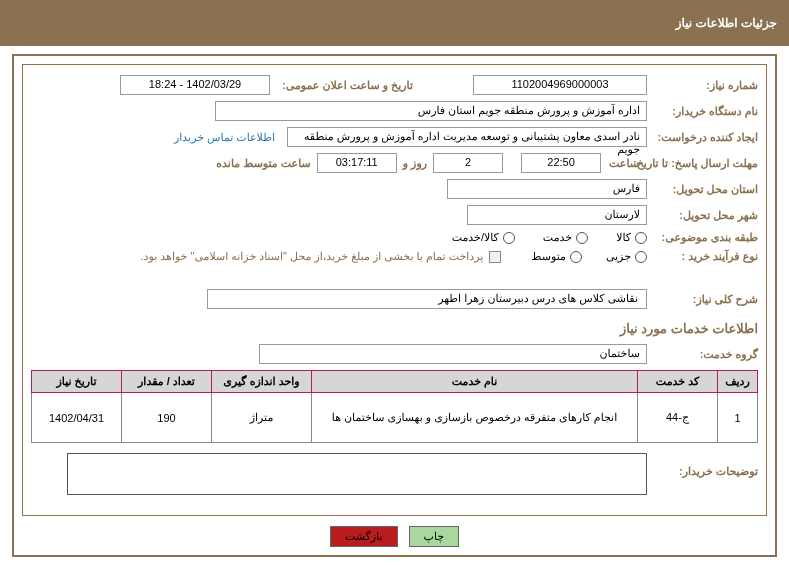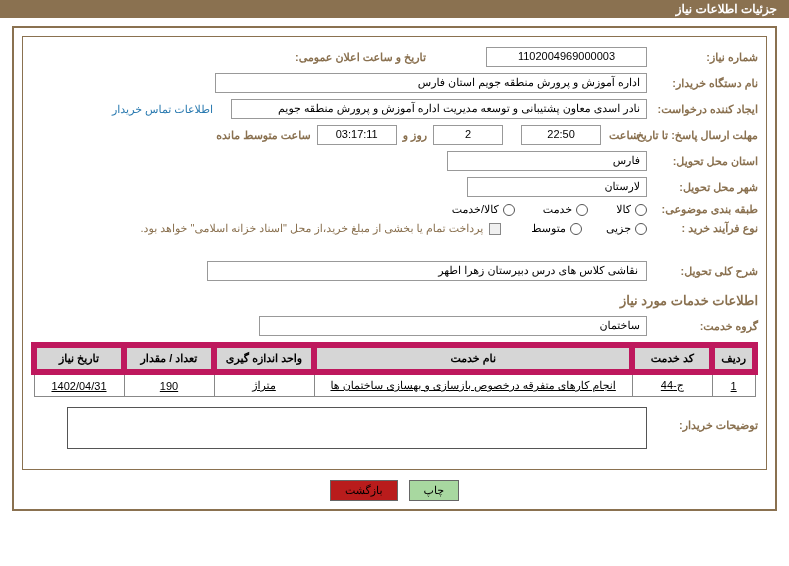--- a/index.html
+++ b/index.html
@@ -8,21 +8,21 @@
   font-size: 11px;
   background: #fff;
   width: 789px;
   height: 566px;
   direction: rtl;
   position: relative;
 }
 .header-bar {
   background: #8a7150;
   color: #fff;
-  padding: 2px 12px;
+  padding: 16px 12px;
   font-weight: bold;
   font-size: 12px;
 }
 .outer-frame {
   border: 2px solid #8a7150;
   margin: 8px 12px;
   background: #fff;
   padding: 8px;
 }
 .inner-frame {
@@ -50,21 +50,21 @@
   padding: 2px 6px;
   height: 20px;
   font-size: 11px;
   text-align: center;
   font-family: Tahoma, Arial;
 }
 .field-right { text-align: right; }
 .link {
   color: #2a7ab0;
   text-decoration: none;
-  margin-right: 18px;
+  margin-right: 12px;
   cursor: pointer;
 }
 .radio-group {
   display: flex;
   align-items: center;
   gap: 28px;
 }
 .radio-item {
   display: flex;
   align-items: center;
@@ -98,33 +98,32 @@
   font-size: 13px;
   margin: 12px 0 8px 0;
 }
 .data-table {
   width: 100%;
   border-collapse: collapse;
   margin-top: 4px;
 }
 .data-table th {
   background: #d6d6d6;
-  border: 6px solid #be185d;
+  border: 1px solid #be185d;
   padding: 4px 6px;
   font-weight: bold;
   font-size: 11px;
   text-align: center;
 }
 .data-table td {
   border: 1px solid #888;
-  padding: 4px 6px;
-  text-align: center;
-  background: #fff;
-  font-size: 11px;
-  text-decoration: underline;
+  padding: 18px 6px;
+  text-align: center;
+  background: #fff;
+  font-size: 11px;
 }
 .textarea-box {
   border: 1px solid #555;
   width: 580px;
   height: 42px;
   background: #fff;
 }
 .buttons-row {
   text-align: center;
   margin-top: 6px;
@@ -180,33 +179,34 @@
 
 <div class="header-bar">
   <span>جزئیات اطلاعات نیاز</span>
 </div>
 
 <div class="outer-frame">
   <div class="inner-frame">
 
     <div class="row">
       <span class="label label-w1">شماره نیاز:</span>
-      <span class="field" style="width:161px">1102004969000003</span>
+      <span class="field" style="width:174px">1102004969000003</span>
       <span style="flex:0 0 60px"></span>
       <span class="label">تاریخ و ساعت اعلان عمومی:</span>
+      <span class="field" style="width:150px;margin-right:6px">1402/03/29 - 18:24</span>
     </div>
 
     <div class="row">
       <span class="label label-w1">نام دستگاه خریدار:</span>
       <span class="field field-right" style="width:432px">اداره آموزش و پرورش منطقه جویم استان فارس</span>
     </div>
 
     <div class="row">
       <span class="label label-w1">ایجاد کننده درخواست:</span>
-      <span class="field field-right" style="width:416px">نادر اسدی معاون پشتیبانی و توسعه مدیریت اداره آموزش و پرورش منطقه جویم</span>
+      <span class="field field-right" style="width:360px">نادر اسدی معاون پشتیبانی و توسعه مدیریت اداره آموزش و پرورش منطقه جویم</span>
       <a class="link">اطلاعات تماس خریدار</a>
     </div>
 
     <div class="row">
       <span class="label label-w1" style="line-height:12px">مهلت ارسال پاسخ: تا تاریخ:</span>
       <span class="label" style="margin:0 8px">ساعت</span>
       <span class="field" style="width:80px">22:50</span>
       <span style="width:18px"></span>
       <span class="field" style="width:70px">2</span>
       <span class="label" style="margin:0 6px">روز و</span>
@@ -253,21 +253,21 @@
           <span class="radio"></span>
           <span>متوسط</span>
         </div>
       </div>
       <span style="width:30px"></span>
       <span class="checkbox"></span>
       <span class="note-text">پرداخت تمام یا بخشی از مبلغ خرید،از محل "اسناد خزانه اسلامی" خواهد بود.</span>
     </div>
 
     <div class="row" style="margin-top:26px">
-      <span class="label label-w1">شرح کلی تحویل:</span>
+      <span class="label label-w1">شرح کلی نیاز:</span>
       <span class="field field-right wide-field">نقاشی کلاس های درس دبیرستان زهرا اطهر</span>
     </div>
 
     <div class="section-title">اطلاعات خدمات مورد نیاز</div>
 
     <div class="row">
       <span class="label label-w1">گروه خدمت:</span>
       <span class="field field-right" style="width:388px">ساختمان</span>
     </div>
 

